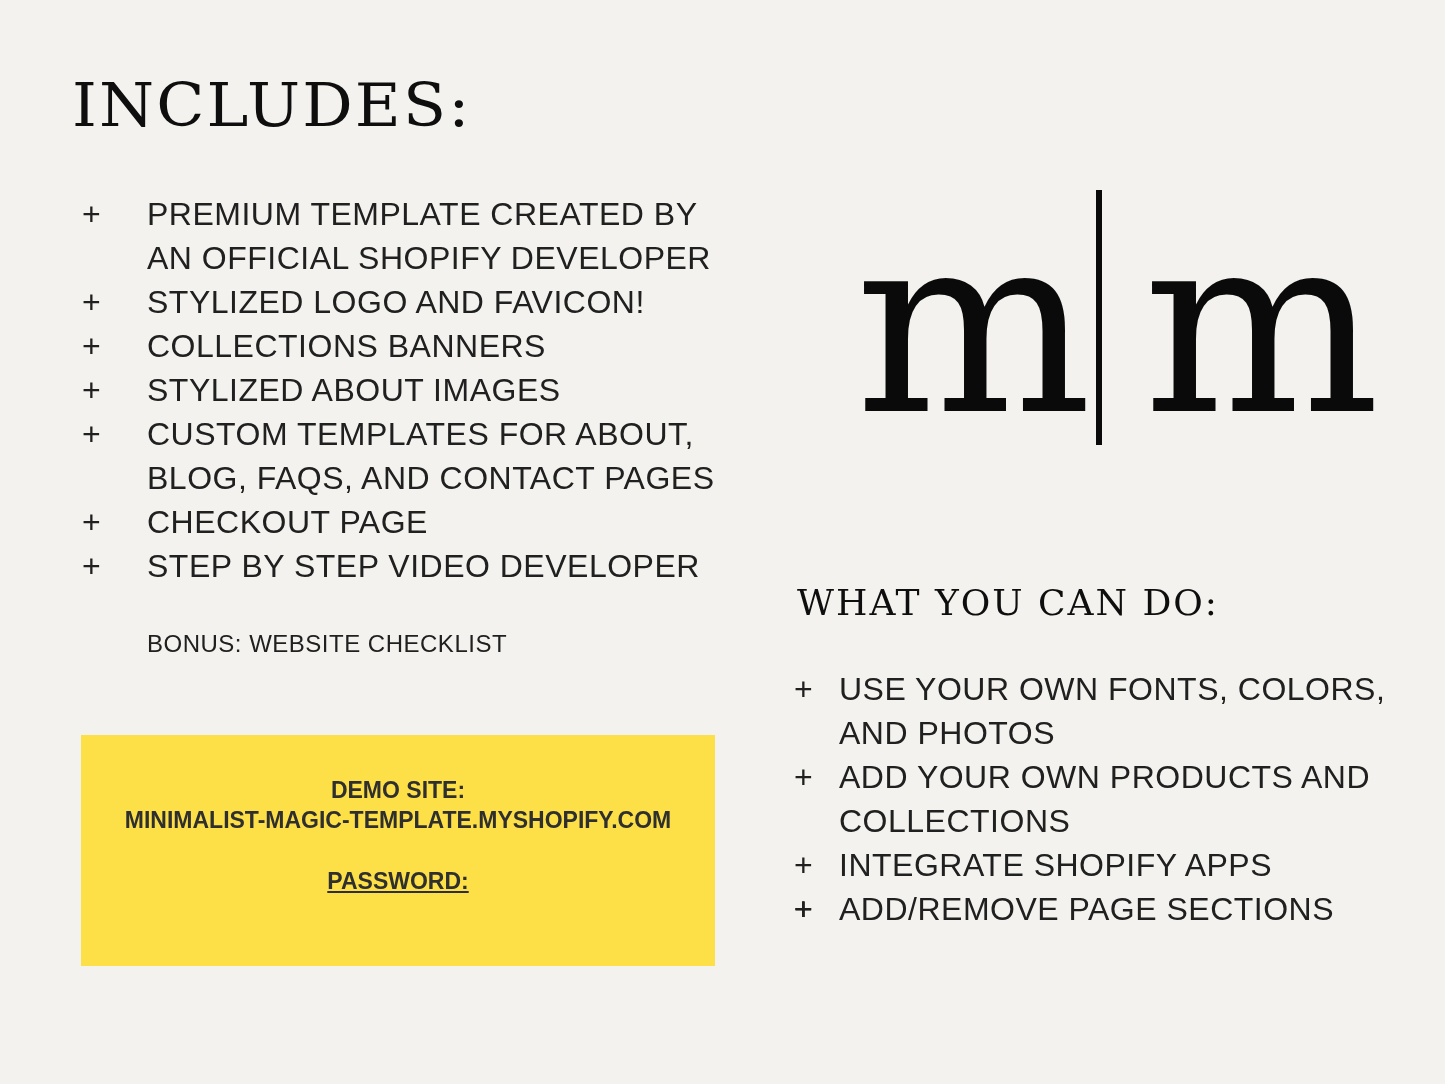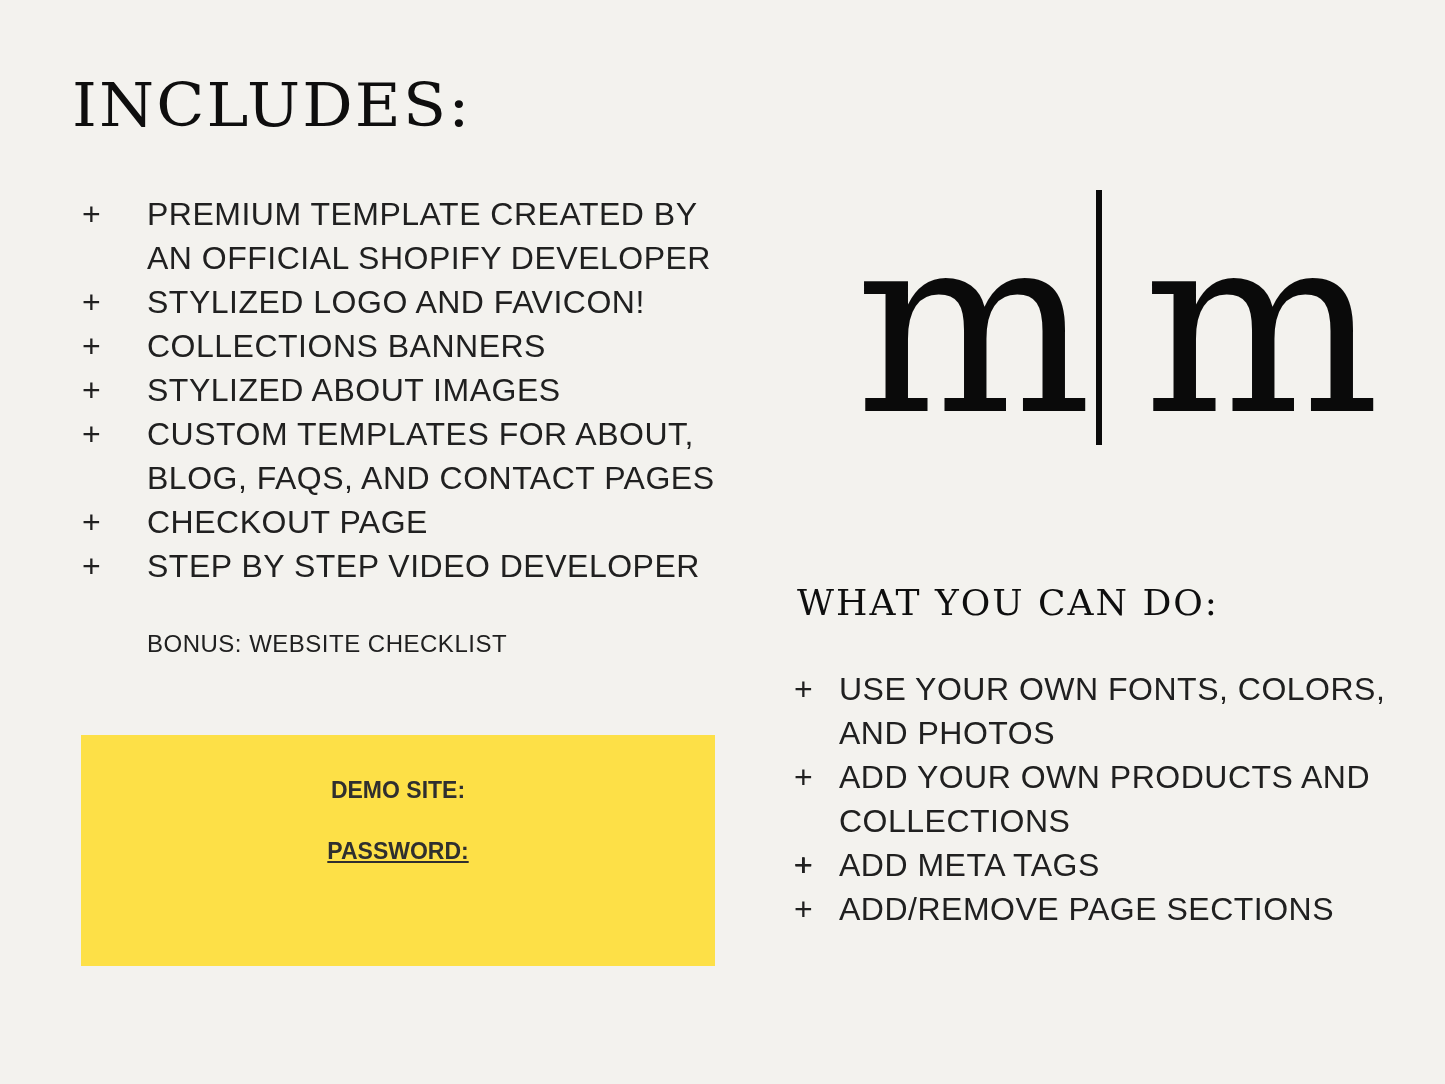--- a/index.html
+++ b/index.html
@@ -78,33 +78,34 @@
   <li><span class="bullet">+</span><span>CUSTOM TEMPLATES FOR ABOUT,
 BLOG, FAQS, AND CONTACT PAGES</span></li>
   <li><span class="bullet">+</span><span>CHECKOUT PAGE</span></li>
   <li><span class="bullet">+</span><span>STEP BY STEP VIDEO DEVELOPER</span></li>
 </ul>
 
 <div id="bonus">BONUS: WEBSITE CHECKLIST</div>
 
 <div id="demo-box">
   <span id="demo-label" class="line">DEMO SITE:</span>
+  <span class="line">MINIMALIST-MAGIC-TEMPLATE.MYSHOPIFY.COM</span>
   <span id="pw-label" class="line">PASSWORD:</span>
 </div>
 
 <div id="logo">
   <span class="m m-left">m</span>
   <span class="divider"></span>
   <span class="m m-right">m</span>
 </div>
 
 <h2 id="cando-heading" class="heading">WHAT YOU CAN DO:</h2>
 
 <ul id="cando-list" class="list">
   <li><span class="bullet">+</span><span>USE YOUR OWN FONTS, COLORS,
 AND PHOTOS</span></li>
   <li><span class="bullet">+</span><span>ADD YOUR OWN PRODUCTS AND
 COLLECTIONS</span></li>
+  <li><span class="bullet">+</span><span>INTEGRATE SHOPIFY APPS</span></li>
   <li><span class="bullet">+</span></li>
   <li><span class="bullet">+</span></li>
-  <li><span class="bullet">+</span><span>ADD META TAGS</span></li>
   <li><span class="bullet">+</span><span>ADD/REMOVE PAGE SECTIONS</span></li>
 </ul>
 
 </body></html>

